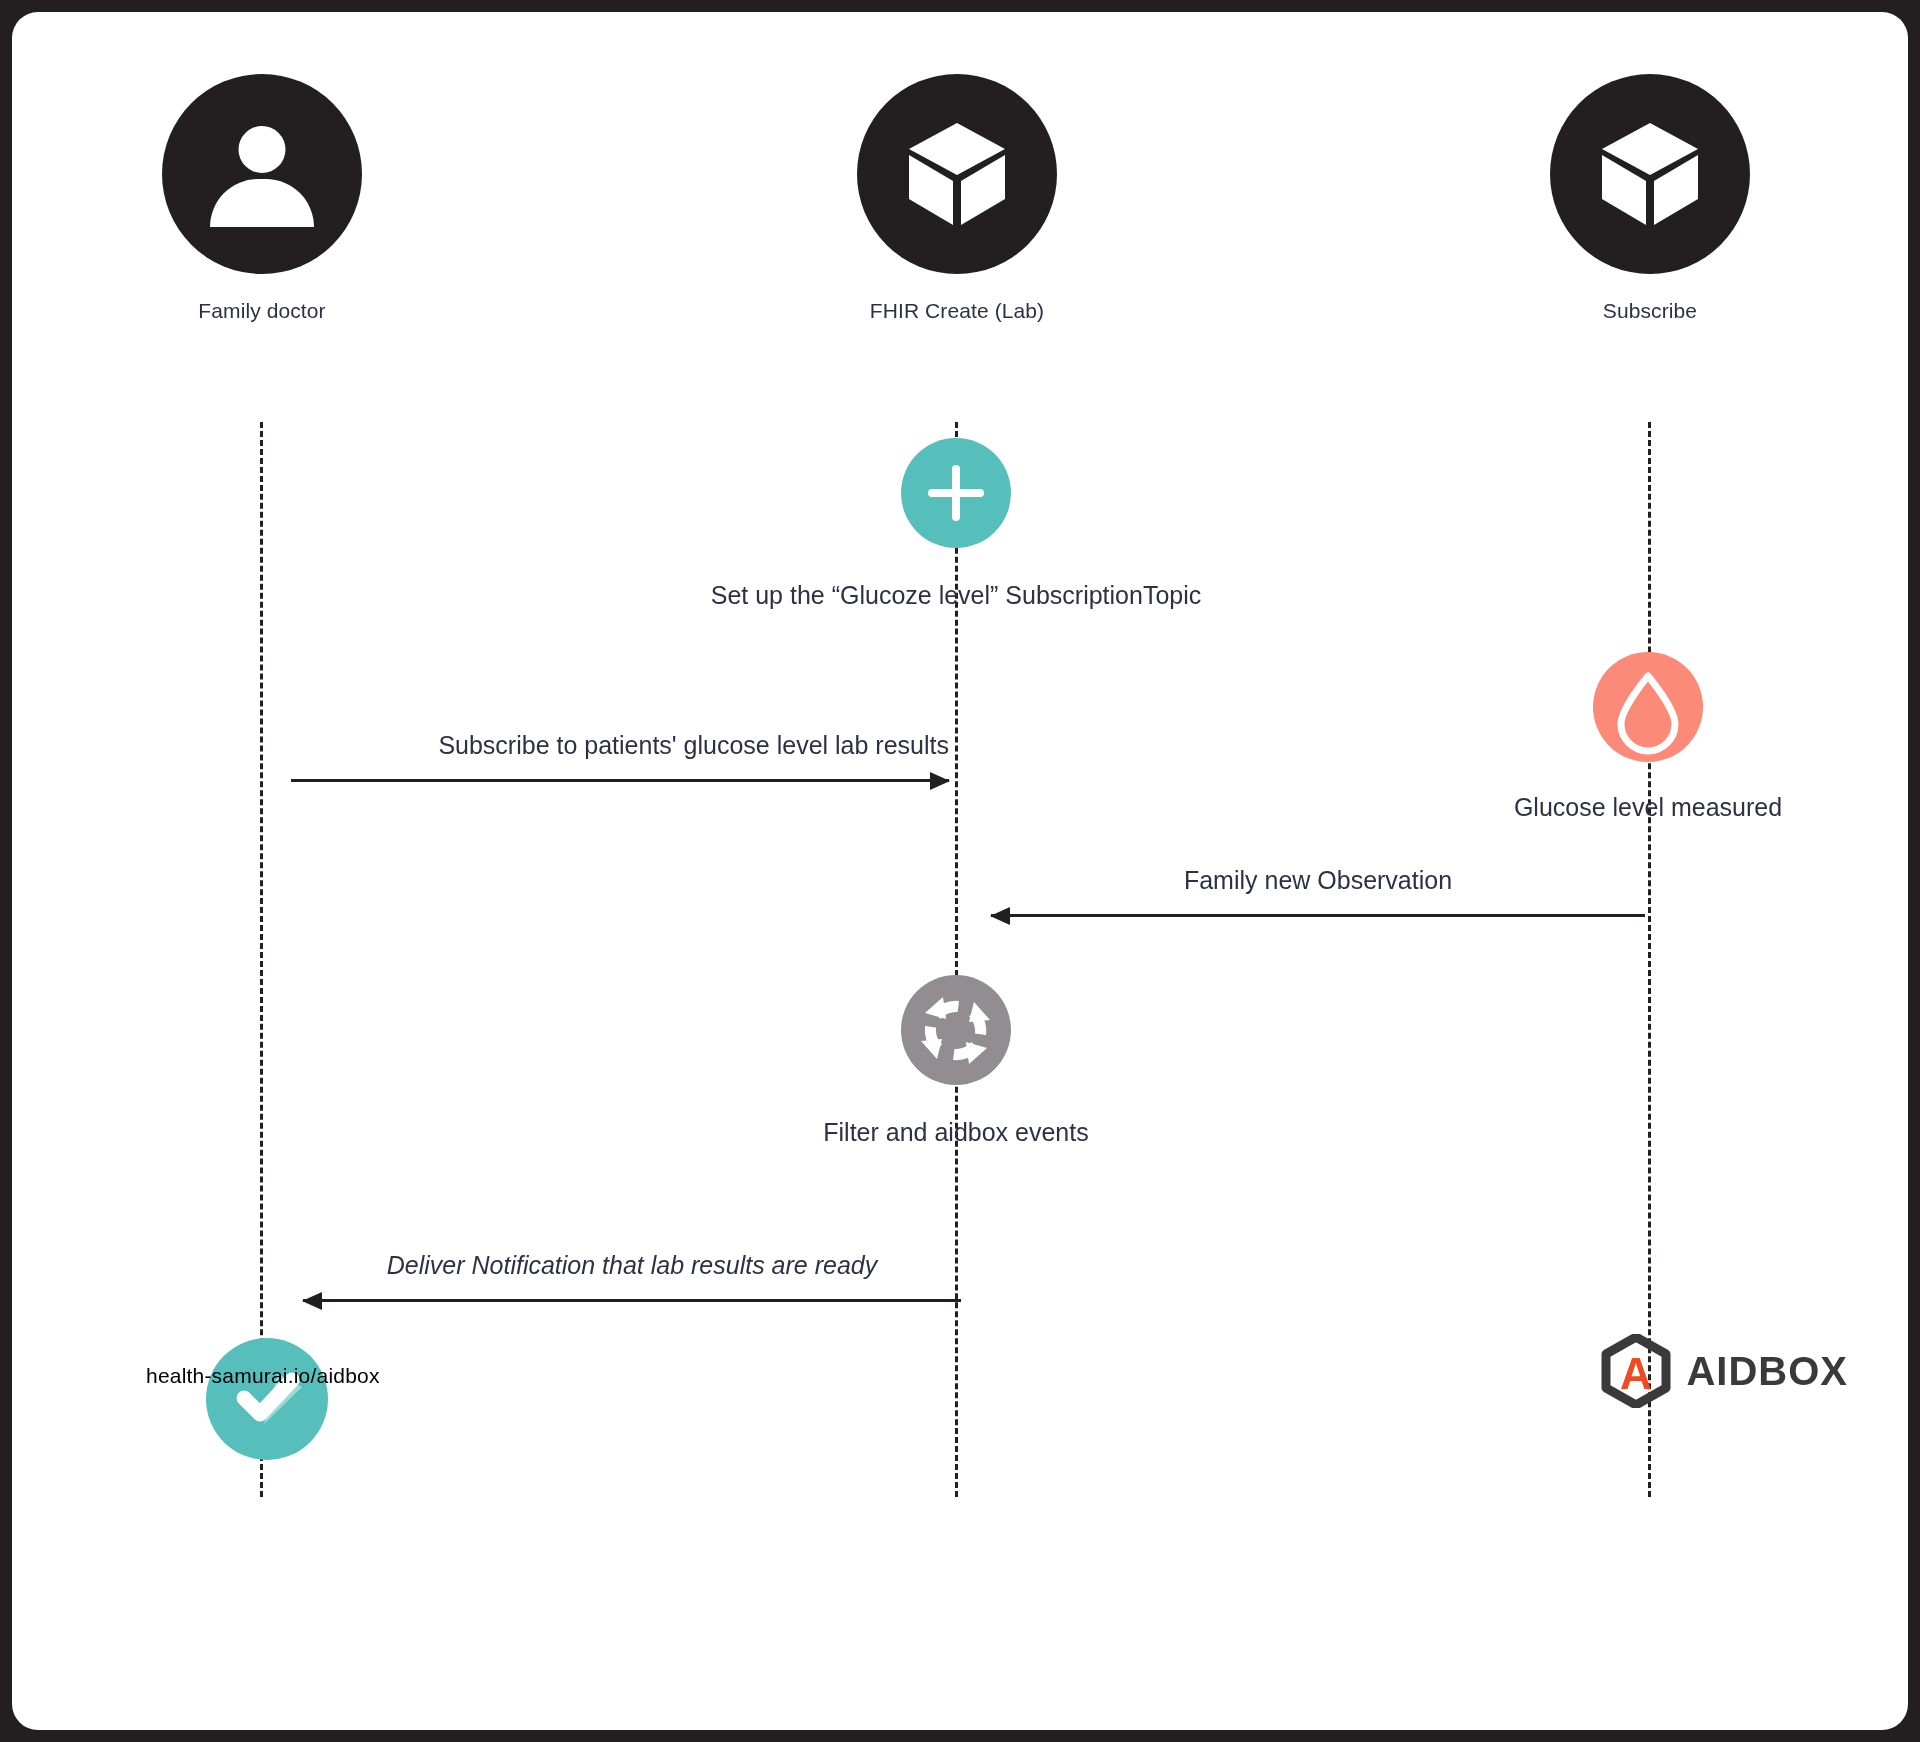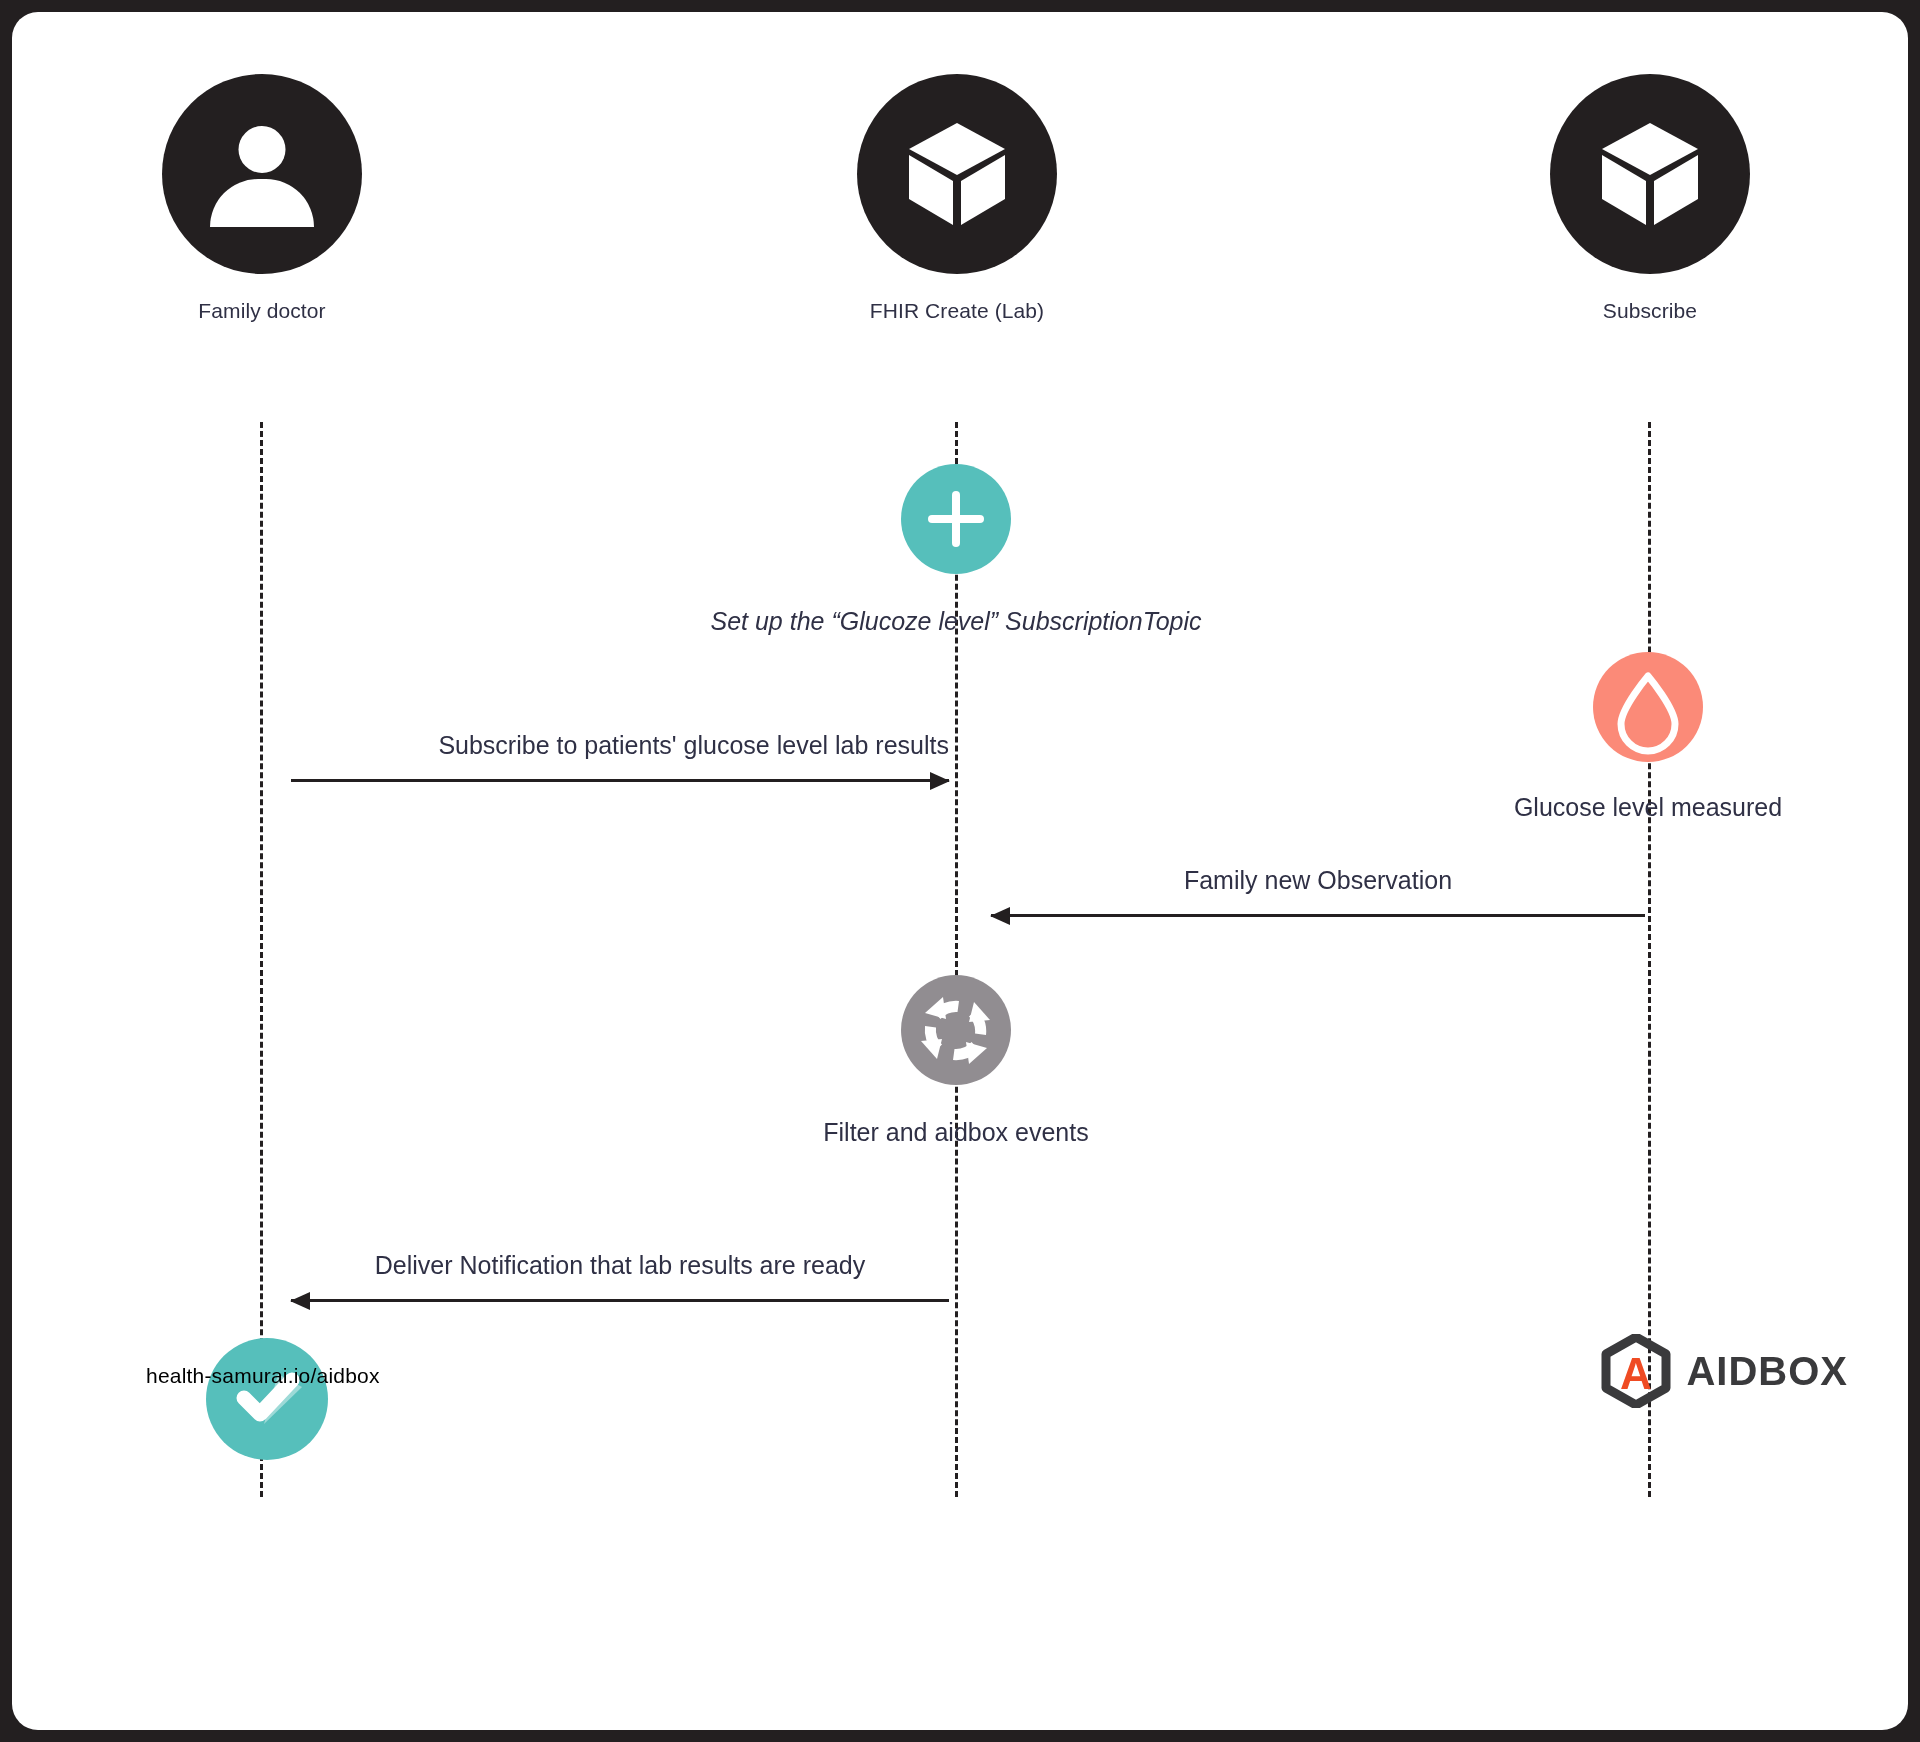--- a/index.html
+++ b/index.html
@@ -202,21 +202,21 @@
       <div class="actor-circle">
         <svg class="cube-svg" width="104" height="110" viewBox="0 0 104 110">
           <polygon points="52,4 100,30 52,56 4,30" fill="#ffffff"></polygon>
           <polygon points="48,62 48,106 4,80 4,36" fill="#ffffff"></polygon>
           <polygon points="56,62 56,106 100,80 100,36" fill="#ffffff"></polygon>
         </svg>
       </div>
       <div class="actor-label">Subscribe</div>
     </div>
 
-    <div class="step" style="left:644px; top:452px; width:600px;font-style:italic;">
+    <div class="step" style="left:644px; top:426px; width:600px;">
       <div class="step-circle teal">
         <div class="plus-h"></div>
         <div class="plus-v"></div>
       </div>
       <div class="step-caption" style="margin-top:32px;">Set up the “Glucoze level” SubscriptionTopic</div>
     </div>
 
     <div class="msg" style="left:279px; top:690px; width:658px; height:80px;">
       <div class="msg-line" style="width:658px;"></div>
       <div class="arrowhead arrow-right"></div>
@@ -253,21 +253,21 @@
             <polygon points="68,89 65,67 86,73"></polygon>
 
             <path d="M33 77 a32 32 0 0 1 -9 -26 l11 1.5 a21 21 0 0 0 6 17 z"></path>
             <polygon points="20,66 41,64 36,84"></polygon>
           </g>
         </svg>
       </div>
       <div class="step-caption" style="margin-top:32px;">Filter and aidbox events</div>
     </div>
 
-    <div class="msg" style="left:279px; top:1210px; width:658px; height:80px;">
+    <div class="msg" style="left:291px; top:1210px; width:658px; height:80px;font-style:italic;">
       <div class="msg-line" style="width:658px;"></div>
       <div class="arrowhead arrow-left"></div>
       <div class="msg-label" style="left:0; width:658px; text-align:center;">Deliver Notification that lab results are ready</div>
     </div>
 
     <div class="step" style="left:194px; top:1326px; width:110px;">
       <div class="step-circle teal" style="width:122px;height:122px;">
         <svg width="122" height="122" viewBox="0 0 122 122" style="position:absolute;left:0;top:0;">
           <path d="M72 36 L96 49 L58 86 Z" fill="#ffffff" opacity="0.42"></path>
           <path d="M38 60 L54 76 L86 42" fill="none" stroke="#ffffff" stroke-width="15" stroke-linecap="round" stroke-linejoin="round"></path>

